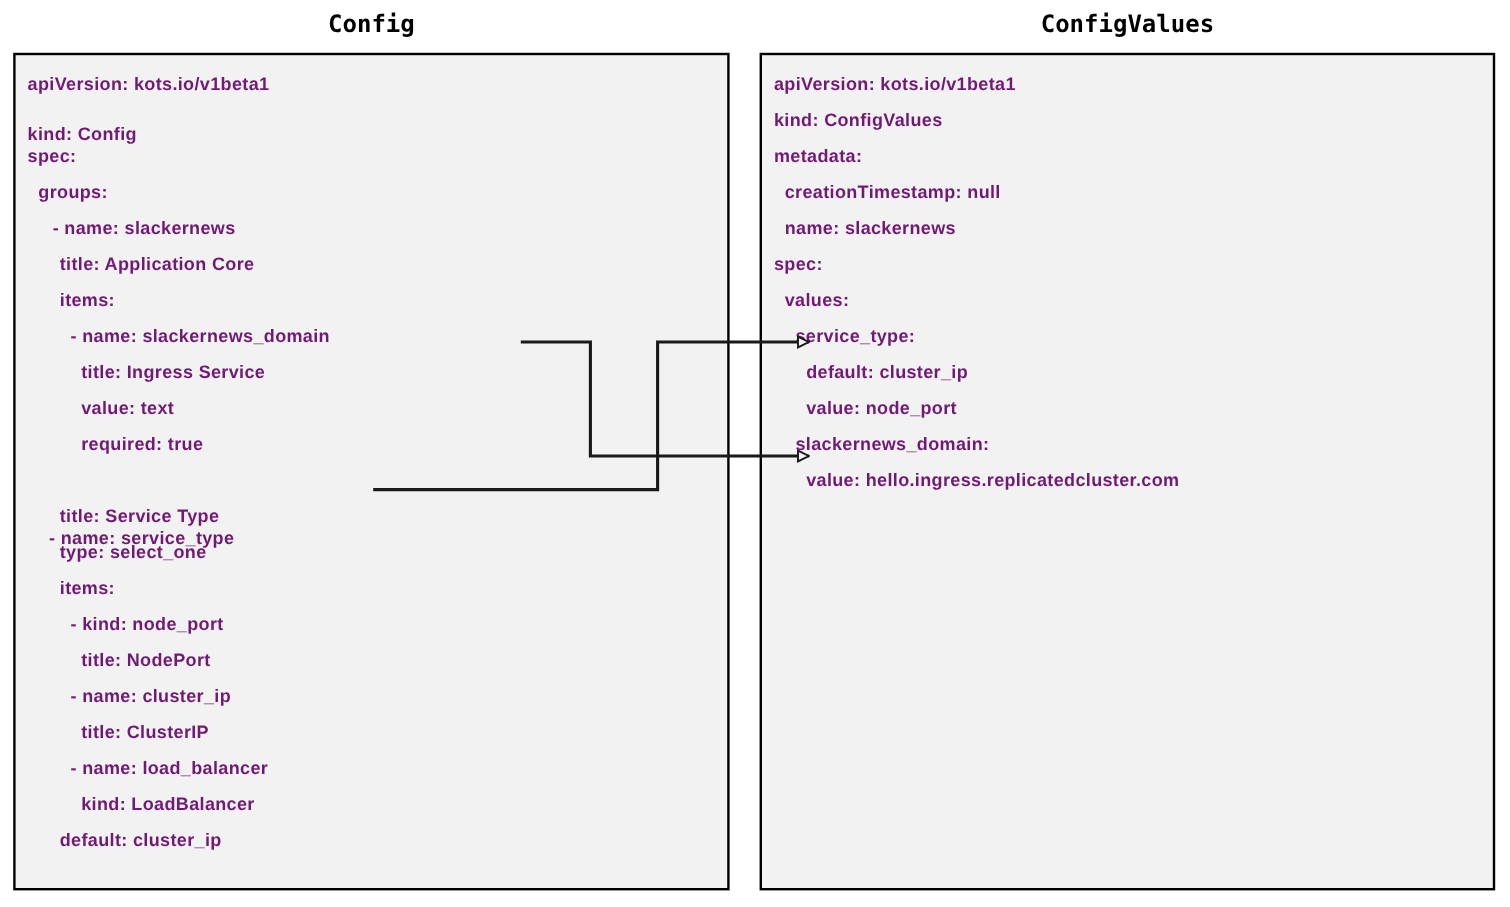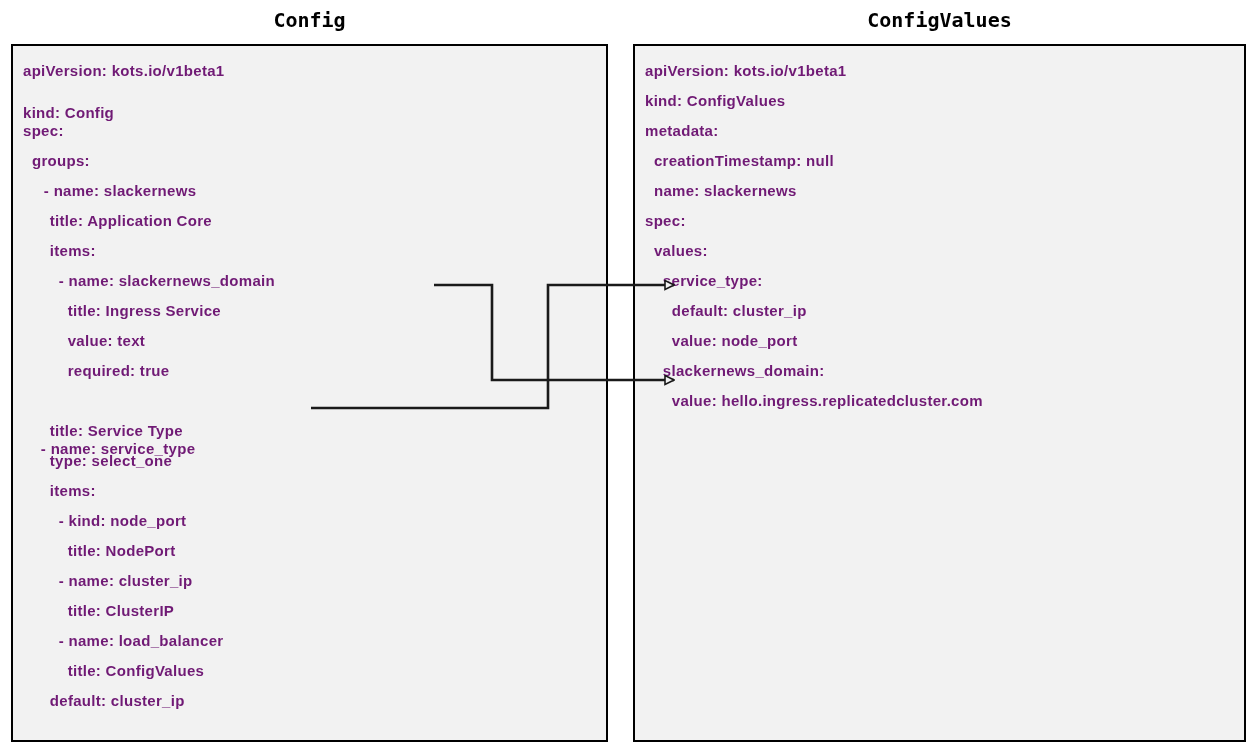--- a/index.html
+++ b/index.html
@@ -73,21 +73,21 @@
         <div class="yaml-line" style="left: 10px; top: 310px;">          required: true</div>
         <div class="yaml-line" style="left: 10px; top: 340px; margin-top: 48px;">    - name: service_type</div>
         <div class="yaml-line" style="left: 10px; top: 370px;">      title: Service Type</div>
         <div class="yaml-line" style="left: 10px; top: 400px;">      type: select_one</div>
         <div class="yaml-line" style="left: 10px; top: 430px;">      items:</div>
         <div class="yaml-line" style="left: 10px; top: 460px;">        - kind: node_port</div>
         <div class="yaml-line" style="left: 10px; top: 490px;">          title: NodePort</div>
         <div class="yaml-line" style="left: 10px; top: 520px;">        - name: cluster_ip</div>
         <div class="yaml-line" style="left: 10px; top: 550px;">          title: ClusterIP</div>
         <div class="yaml-line" style="left: 10px; top: 580px;">        - name: load_balancer</div>
-        <div class="yaml-line" style="left: 10px; top: 610px;">          title: ConfigValues</div>
+        <div class="yaml-line" style="left: 10px; top: 610px;">          kind: LoadBalancer</div>
         <div class="yaml-line" style="left: 10px; top: 640px;">      default: cluster_ip</div>
       </div>
   </div>
 
   <div class="panel" id="panel-configvalues">
     <div class="yaml" id="yaml-right">
         <div class="yaml-line" style="left: 10px; top: 10px;">apiVersion: kots.io/v1beta1</div>
         <div class="yaml-line" style="left: 10px; top: 40px;">kind: ConfigValues</div>
         <div class="yaml-line" style="left: 10px; top: 70px;">metadata:</div>
         <div class="yaml-line" style="left: 10px; top: 100px; text-align: right;">  creationTimestamp: null</div>

